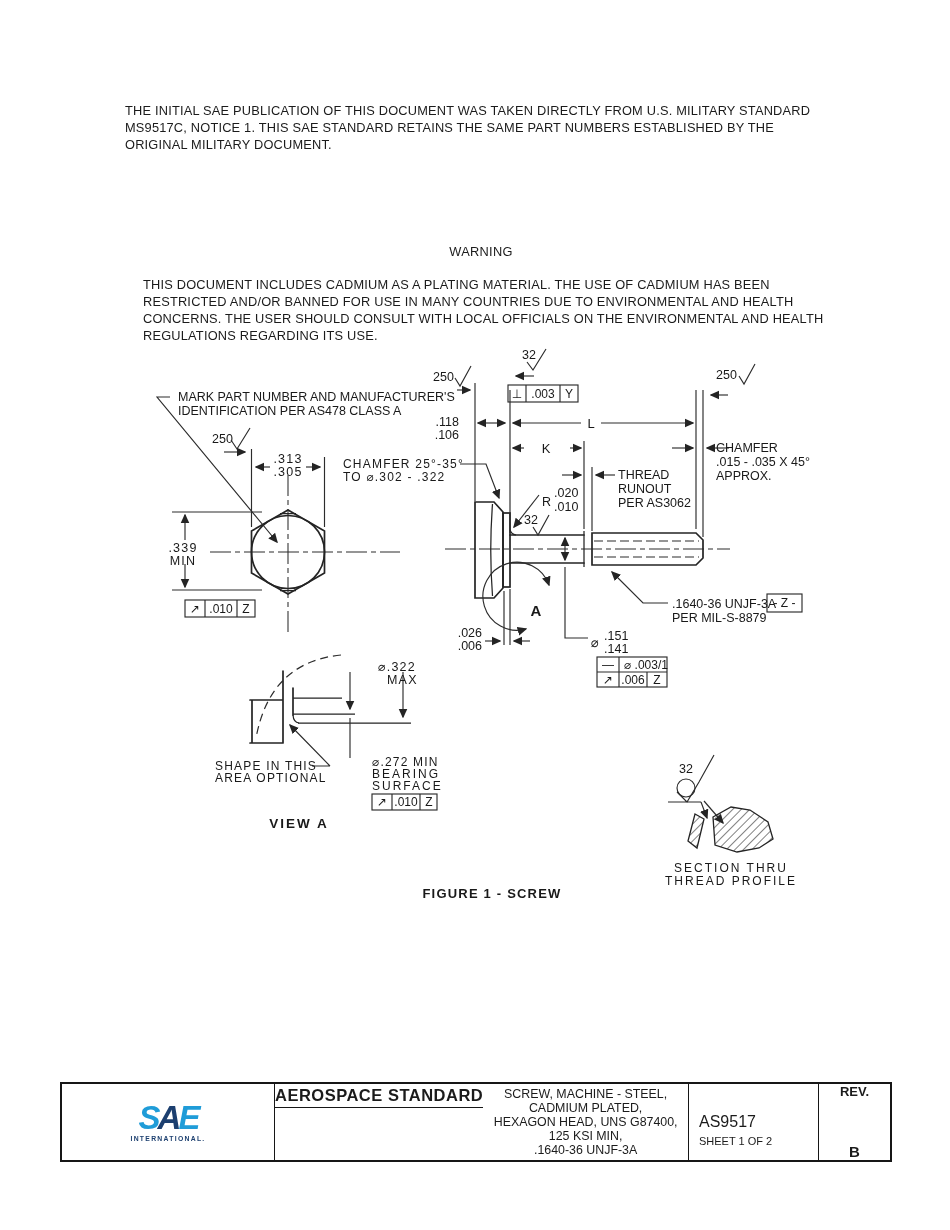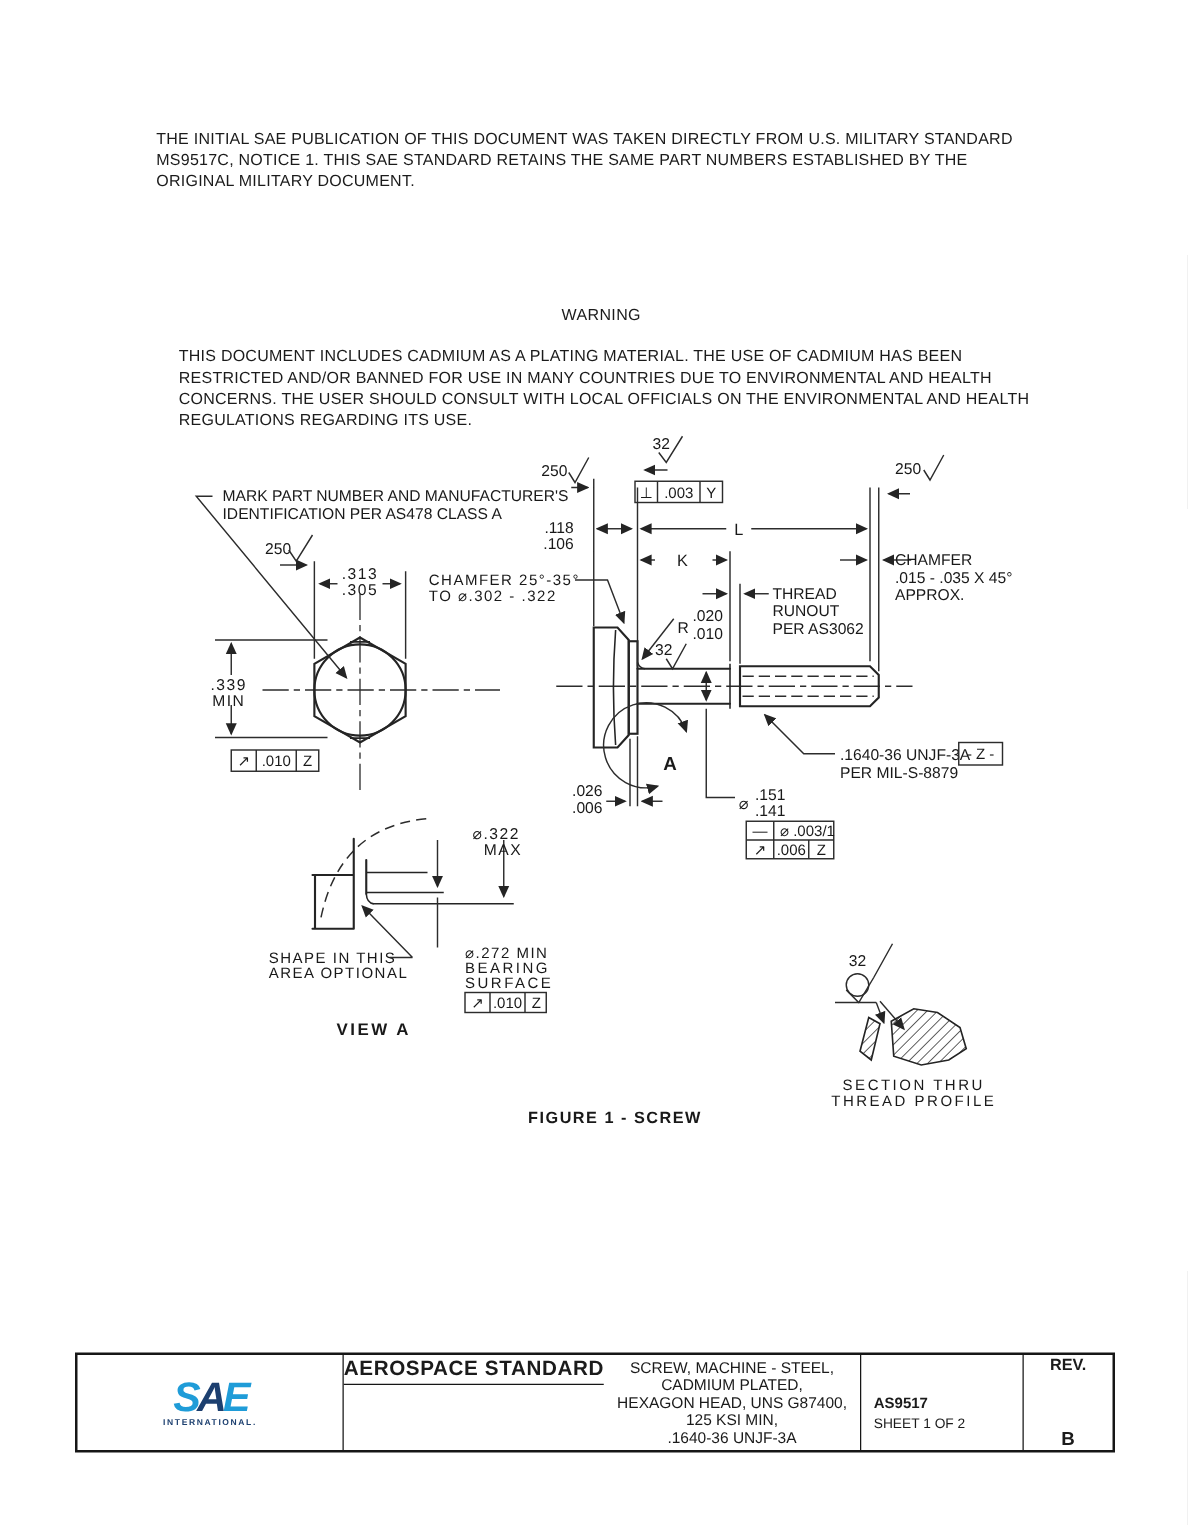--- a/index.html
+++ b/index.html
@@ -28,21 +28,21 @@
   .sae-word{font-size:33px;font-weight:bold;font-style:italic;letter-spacing:-3px;line-height:30px;}
   .sae-word .lt{color:#1F9CD8;} .sae-word .dk{color:#1C3F6F;}
   .sae-sub{font-size:6.8px;font-weight:bold;color:#1C3F6F;letter-spacing:1.3px;margin-top:2px;}
   .tb-title{width:414px;border-right:1.6px solid #161616;display:flex;flex-direction:row;}
   .tb-title-head{height:23px;border-bottom:1.6px solid #161616;display:flex;align-items:center;
                  justify-content:center;font-weight:bold;font-size:16.5px;letter-spacing:.5px;}
   .tb-title-desc{flex:1;display:flex;align-items:center;justify-content:center;text-align:center;
                  font-size:12.4px;line-height:14px;white-space:pre-line;}
   .tb-num{width:130px;border-right:1.6px solid #161616;display:flex;flex-direction:column;
           justify-content:center;padding-left:10px;}
-  .tb-num .docno{font-weight:bold;font-size:12px;margin-bottom:4px;margin-top:15px;}
+  .tb-num .docno{font-weight:normal;font-size:16px;margin-bottom:4px;margin-top:15px;}
   .tb-num .sheet{font-size:11px;}
   .tb-rev{flex:1;display:flex;flex-direction:column;align-items:center;justify-content:space-between;}
   .tb-rev .revl{font-weight:bold;font-size:13px;margin-bottom:3px;}
   .tb-rev .revv{font-weight:bold;font-size:15px;}
 </style>
 </head>
 <body>
 
 <div class="page">
 

